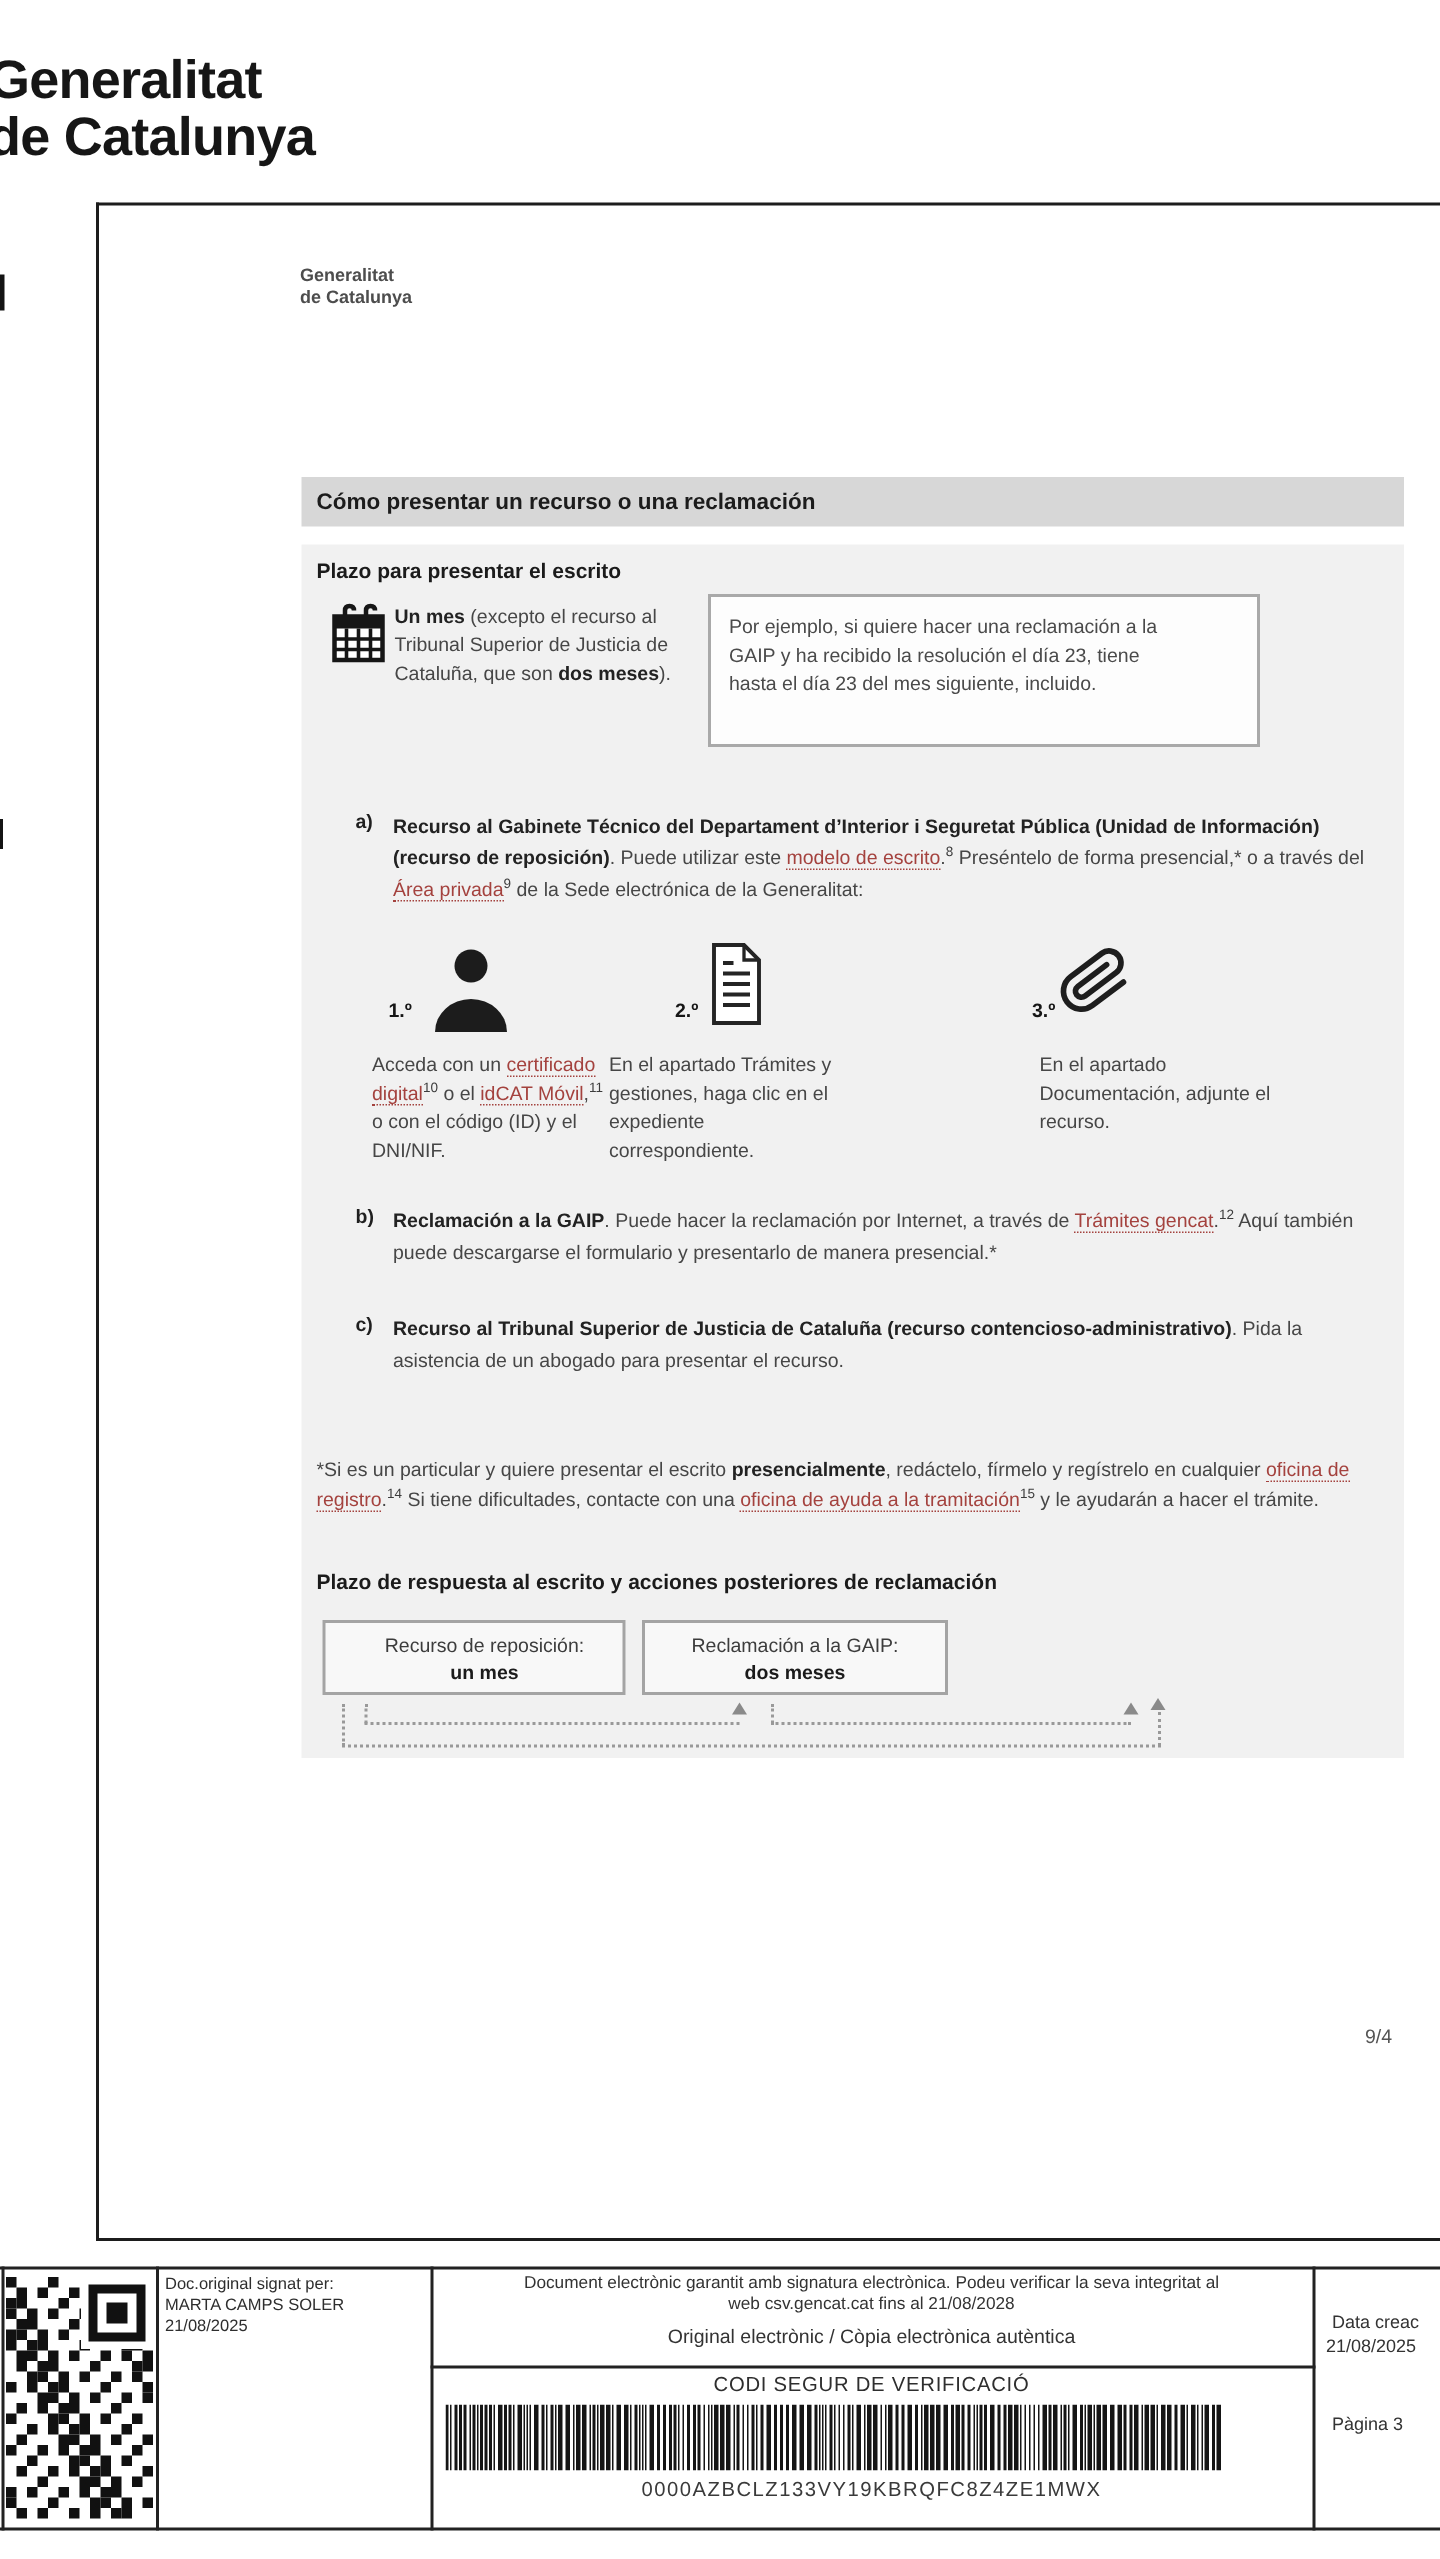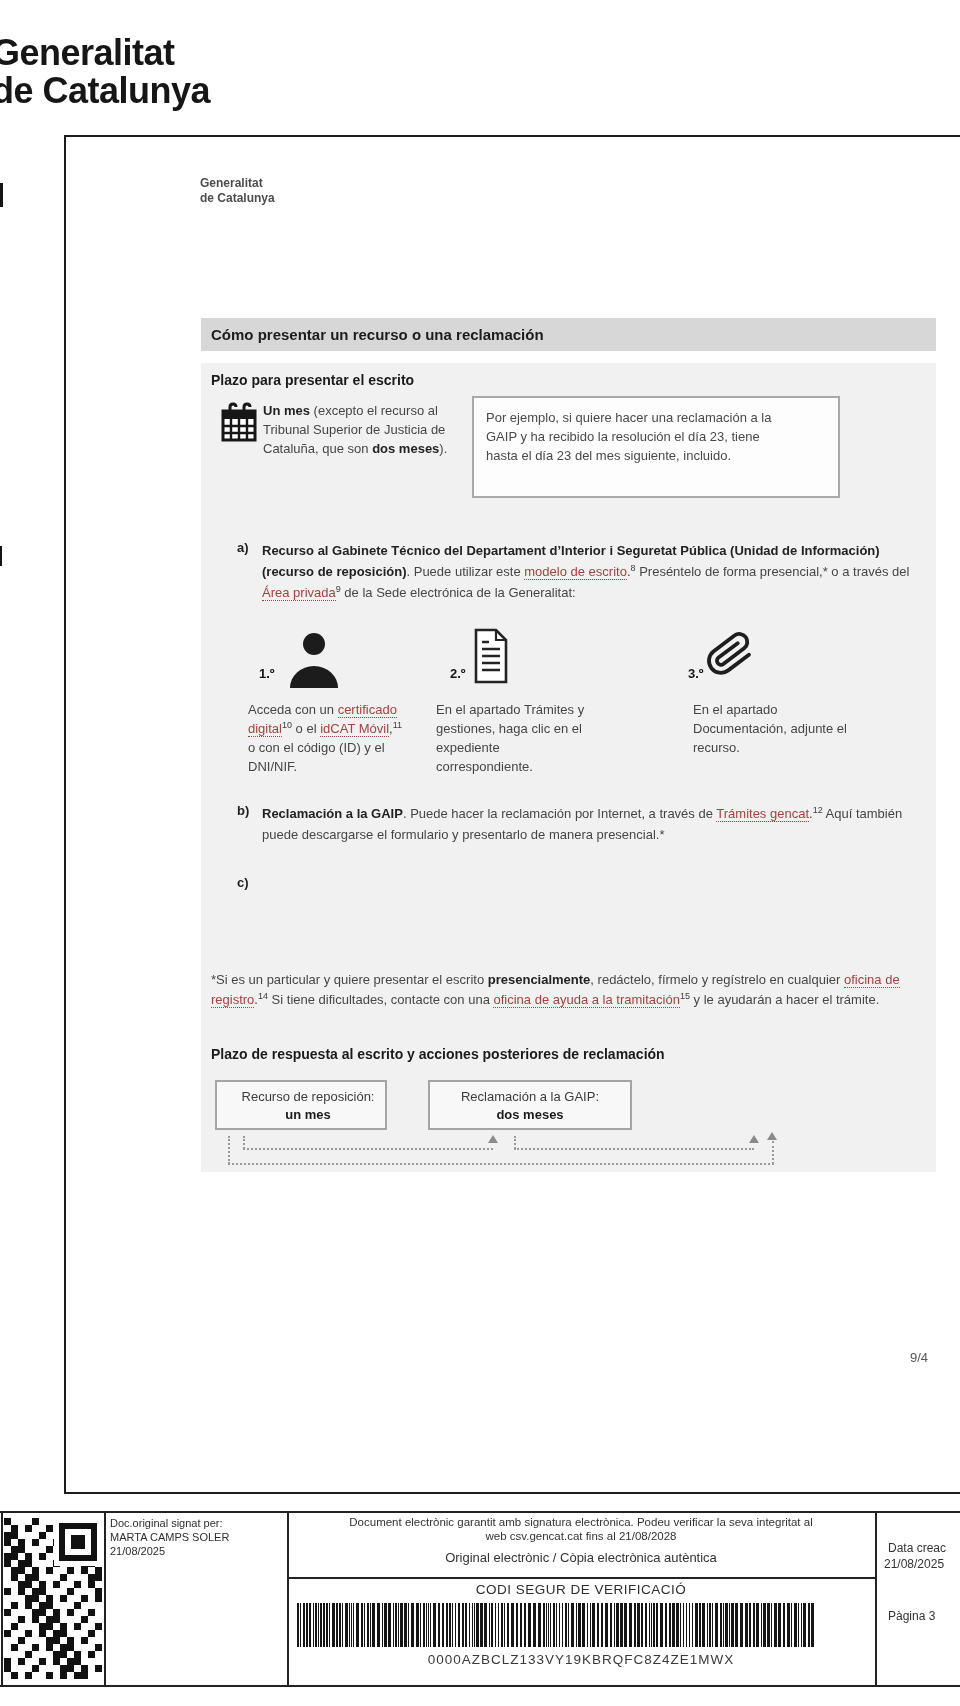--- a/index.html
+++ b/index.html
@@ -113,35 +113,36 @@
 
   <div class="abs step-label" style="left:688px;top:666px;" data-name="step3-number">3.º</div>
   <div class="abs" style="left:706px;top:624px;" data-name="paperclip-icon">
     <svg width="48" height="60" viewBox="0 0 24 24" style="transform:rotate(8deg);">
       <path d="M21.44 11.05l-9.19 9.19a6 6 0 0 1-8.49-8.49l9.19-9.19a4 4 0 0 1 5.66 5.66l-9.2 9.19a2 2 0 0 1-2.83-2.83l8.49-8.48" fill="none" stroke="#1e1e1e" stroke-width="1.9" stroke-linecap="round"></path>
     </svg>
   </div>
 
   <div class="abs p" style="left:248px;top:700px;width:164px;" data-name="step1-text"><span>Acceda con un </span><span class="lnk" data-name="link-certificado-digital">certificado digital</span><sup data-name="footnote-ref-10">10</sup><span> o el </span><span class="lnk" data-name="link-idcat-movil">idCAT Móvil</span><span>,</span><sup data-name="footnote-ref-11">11</sup><span> o con el código (ID) y el DNI/NIF.</span></div>
 
-  <div class="abs p" style="left:436px;top:700px;width:160px;" data-name="step2-text">En el apartado Trámites y gestiones, haga clic en el expediente correspondiente.</div>
+  <div class="abs p" style="left:406px;top:700px;width:160px;" data-name="step2-text">En el apartado Trámites y gestiones, haga clic en el expediente correspondiente.</div>
 
   <div class="abs p" style="left:693px;top:700px;width:160px;" data-name="step3-text">En el apartado Documentación, adjunte el recurso.</div>
 
   <div class="abs marker" style="left:237px;top:803px;" data-name="option-b-marker">b)</div>
   <div class="abs opt-text" style="left:262px;top:803px;width:662px;" data-name="option-b-text"><span class="b" data-name="option-b-bold">Reclamación a la GAIP</span><span>. Puede hacer la reclamación por Internet, a través de </span><span class="lnk" data-name="link-tramites-gencat">Trámites gencat</span><span>.</span><sup data-name="footnote-ref-12">12</sup><span> Aquí también puede descargarse el formulario y presentarlo de manera presencial.*</span></div>
 
   <div class="abs marker" style="left:237px;top:875px;" data-name="option-c-marker">c)</div>
+  <div class="abs opt-text" style="left:262px;top:875px;width:662px;" data-name="option-c-text"><span class="b" data-name="option-c-bold">Recurso al Tribunal Superior de Justicia de Cataluña (recurso contencioso-administrativo)</span><span>. Pida la asistencia de un abogado para presentar el recurso.</span></div>
 
 
   <div class="abs p" style="left:211px;top:970px;width:718px;line-height:20px;" data-name="in-person-text"><span>*Si es un particular y quiere presentar el escrito </span><span class="b" data-name="in-person-bold">presencialmente</span><span>, redáctelo, fírmelo y regístrelo en cualquier </span><span class="lnk" data-name="link-oficina-de-registro">oficina de registro</span><span>.</span><sup data-name="footnote-ref-14">14</sup><span> Si tiene dificultades, contacte con una </span><span class="lnk" data-name="link-oficina-ayuda-tramitacion">oficina de ayuda a la tramitación</span><sup data-name="footnote-ref-15">15</sup><span> y le ayudarán a hacer el trámite.</span></div>
 
   <div class="abs h2" style="left:211px;top:1046px;" data-name="response-heading">Plazo de respuesta al escrito y acciones posteriores de reclamación</div>
 
-  <div class="abs rbox" style="left:215px;top:1080px;width:172px;padding-left:14px;" data-name="response-box-reposicion">
+  <div class="abs rbox" style="left:215px;top:1080px;width:202px;padding-left:14px;" data-name="response-box-reposicion">
     <span class="l1">Recurso de reposición:</span>
     <span class="l2">un mes</span>
   </div>
   <div class="abs rbox" style="left:428px;top:1080px;width:204px;" data-name="response-box-gaip">
     <span class="l1">Reclamación a la GAIP:</span>
     <span class="l2">dos meses</span>
   </div>
 
   <div data-name="flow-arrows">
     <div class="abs vdot" style="left:228px;top:1136px;height:28px;" data-name="flow-riser-left-long"></div>

